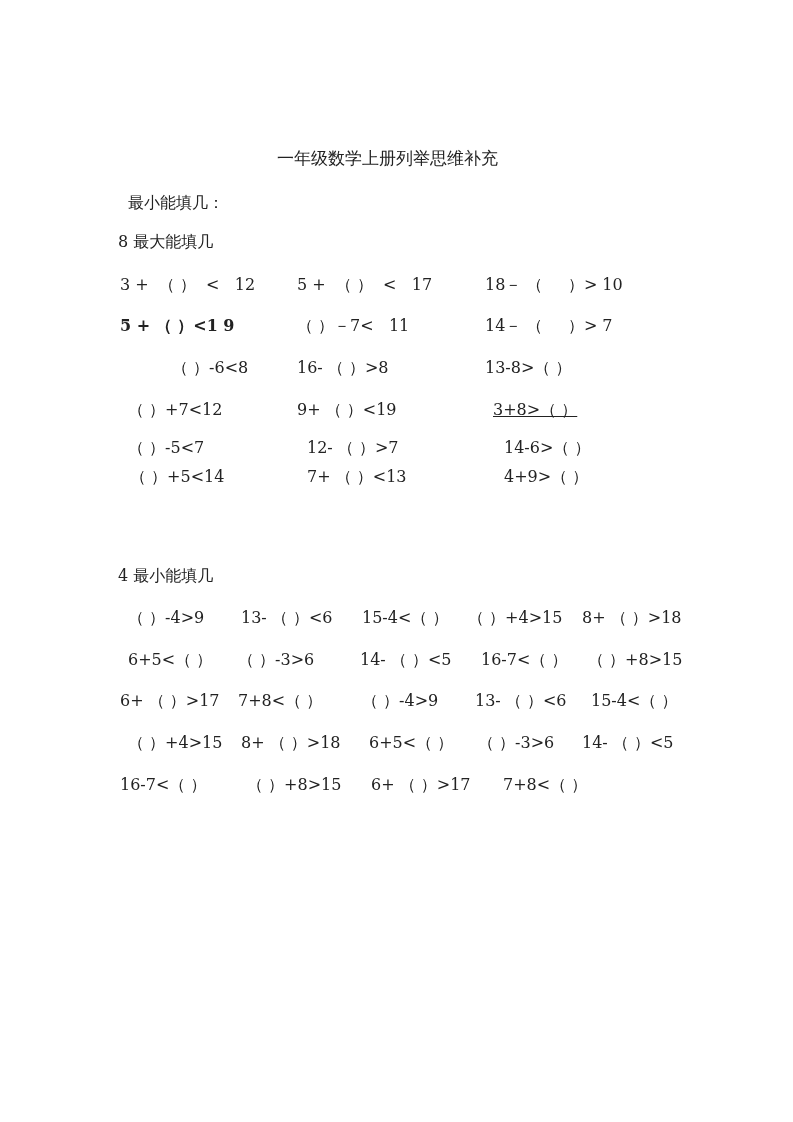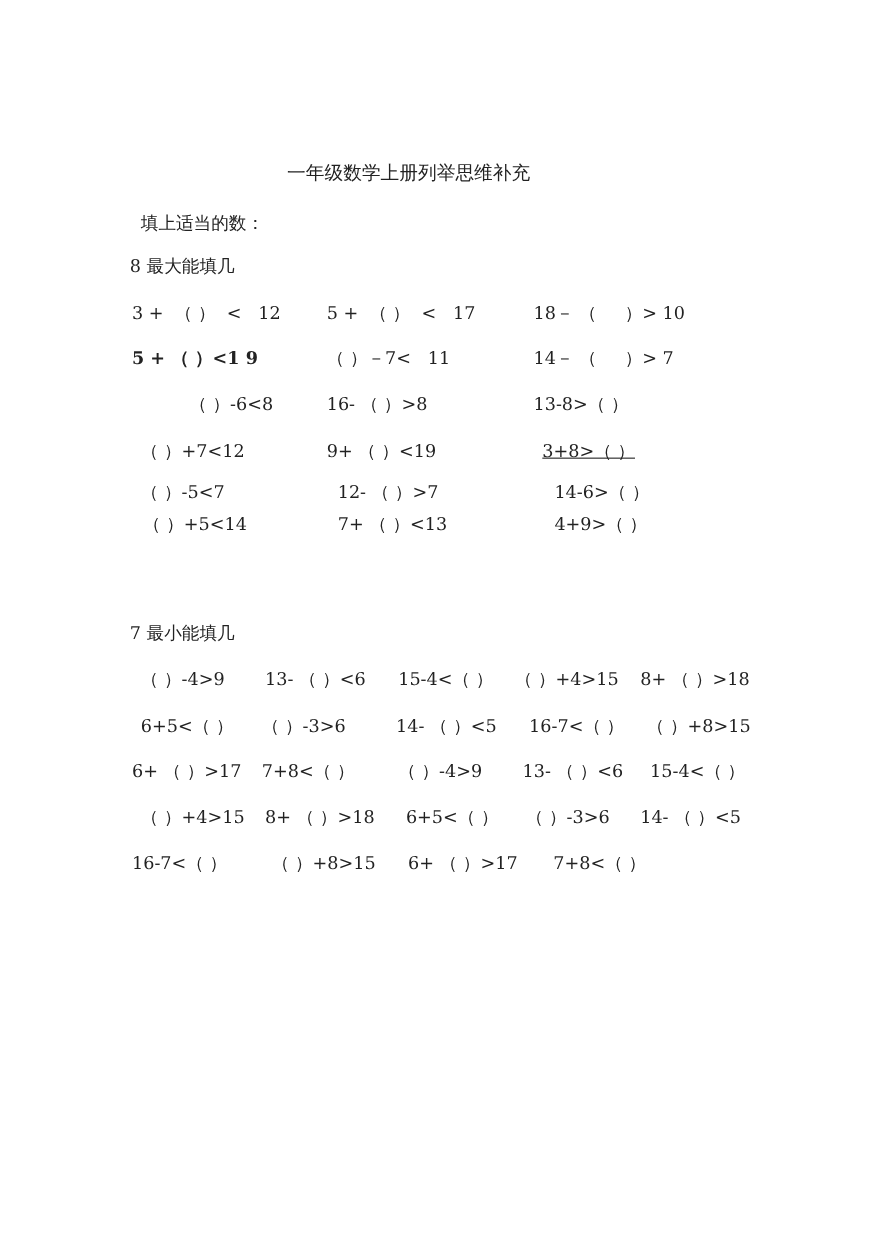--- a/index.html
+++ b/index.html
@@ -5,22 +5,22 @@
   html, body { margin: 0; padding: 0; background: #ffffff; }
   body { width: 793px; height: 1122px; position: relative; overflow: hidden;
          font-family: "DejaVu Serif", "Liberation Serif", serif; color: #222; }
   .t { position: absolute; white-space: pre; font-size: 16px; line-height: 20px; }
   .title { font-size: 17px; }
 </style>
 </head>
 <body>
 
 <div>
-  <div class="t title" style="left:261px;top:148px;">一年级数学上册列举思维补充</div>
-  <div class="t" style="left:128px;top:193px;">填上适当的数：</div>
+  <div class="t title" style="left:277px;top:148px;">一年级数学上册列举思维补充</div>
+  <div class="t" style="left:128px;top:193px;">最小能填几：</div>
 
   <div class="t" style="left:118px;top:232px;">8 最大能填几</div>
 
   <div class="t" style="left:120px;top:275px;">3 +  （ ）  &lt;   12</div>
   <div class="t" style="left:297px;top:275px;">5 +  （ ）  &lt;   17</div>
   <div class="t" style="left:485px;top:275px;">18－ （     ）&gt; 10</div>
 
   <div class="t" style="left:120px;top:316px;font-weight:bold;">5 + （ ）&lt;1 9</div>
   <div class="t" style="left:297px;top:316px;">（ ）－7&lt;   11</div>
   <div class="t" style="left:485px;top:316px;">14－ （     ）&gt; 7</div>
@@ -34,21 +34,21 @@
   <div class="t" style="left:493px;top:400px;text-decoration:underline;">3+8&gt;（ ）</div>
 
   <div class="t" style="left:128px;top:438px;">（ ）-5&lt;7</div>
   <div class="t" style="left:307px;top:438px;">12- （ ）&gt;7</div>
   <div class="t" style="left:504px;top:438px;">14-6&gt;（ ）</div>
 
   <div class="t" style="left:112px;top:467px;margin-left:18px;">（ ）+5&lt;14</div>
   <div class="t" style="left:307px;top:467px;">7+ （ ）&lt;13</div>
   <div class="t" style="left:504px;top:467px;">4+9&gt;（ ）</div>
 
-  <div class="t" style="left:118px;top:566px;">7 最小能填几</div>
+  <div class="t" style="left:118px;top:566px;">4 最小能填几</div>
 
   <div class="t" style="left:128px;top:608px;">（ ）-4&gt;9</div>
   <div class="t" style="left:241px;top:608px;">13- （ ）&lt;6</div>
   <div class="t" style="left:362px;top:608px;">15-4&lt;（ ）</div>
   <div class="t" style="left:468px;top:608px;">（ ）+4&gt;15</div>
   <div class="t" style="left:582px;top:608px;">8+ （ ）&gt;18</div>
 
   <div class="t" style="left:128px;top:650px;">6+5&lt;（ ）</div>
   <div class="t" style="left:238px;top:650px;">（ ）-3&gt;6</div>
   <div class="t" style="left:360px;top:650px;">14- （ ）&lt;5</div>

